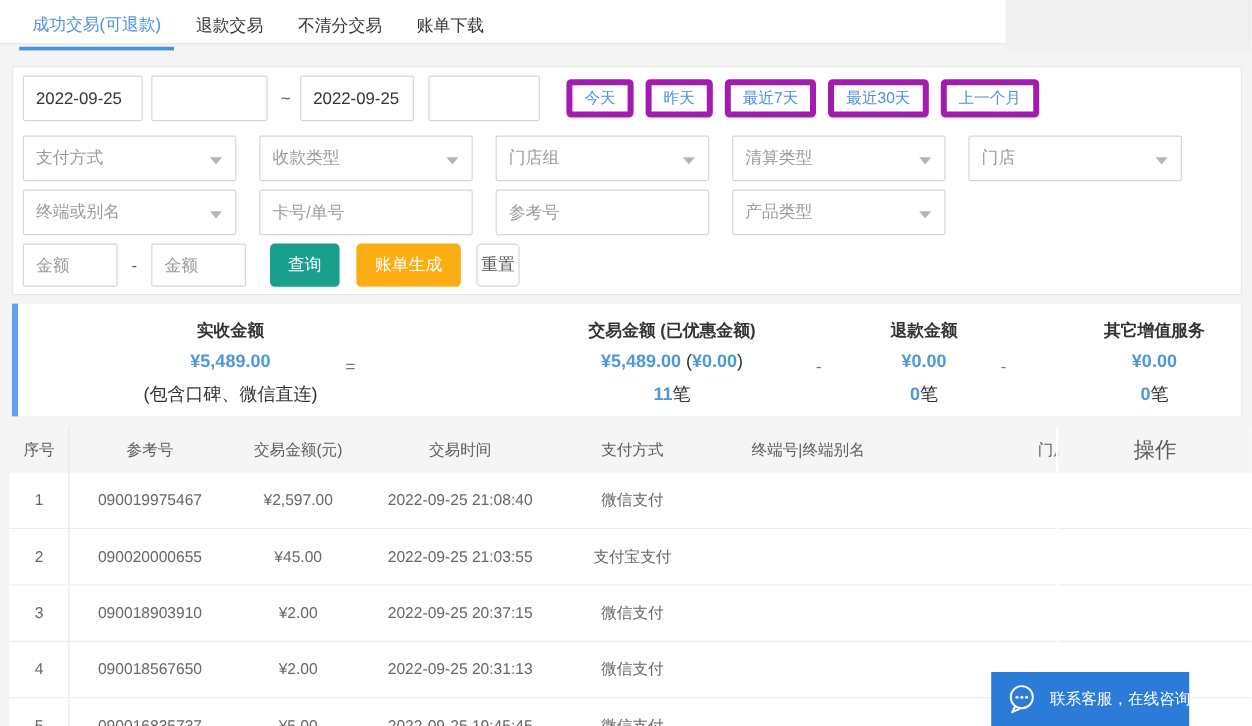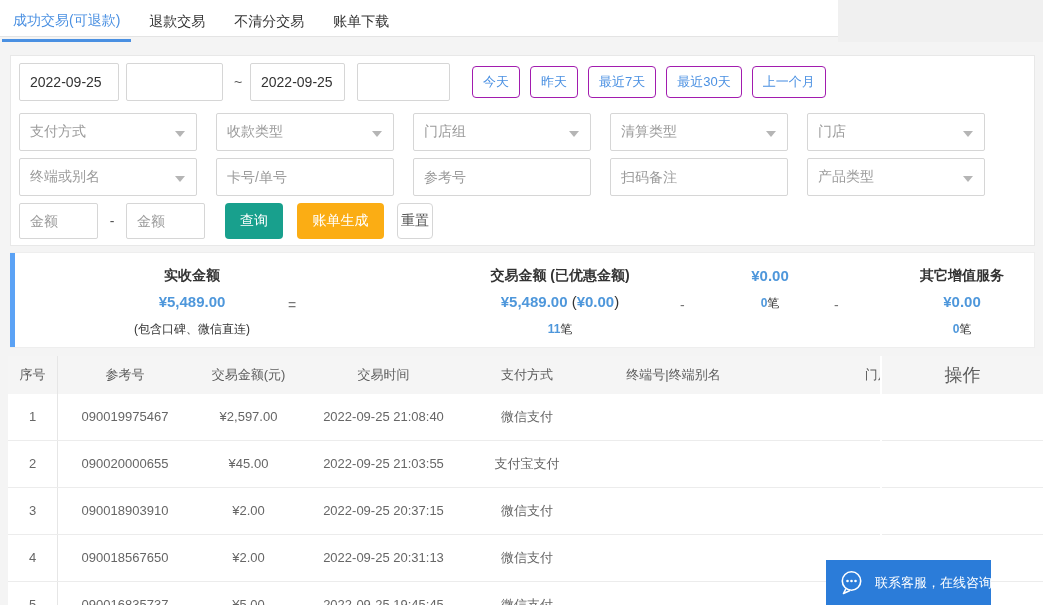--- a/index.html
+++ b/index.html
@@ -5,57 +5,57 @@
   :root{
     --accent:#4a90e2;
     --value-blue:#4e97db;
     --teal:#18a08d;
     --orange:#fbad14;
     --chat-blue:#2b7cd9;
   }
   *{box-sizing:border-box;margin:0;padding:0;font-family:"Liberation Sans","DejaVu Sans",sans-serif;}
   html,body{width:1043px;height:605px;overflow:hidden;background:#f4f4f4;position:relative;}
   
-  .tabbar{position:relative;height:37px;background:#fff;border-bottom:1px solid #e4e4e4;display:flex;align-items:stretch;padding-left:2px;}
+  .tabbar{position:relative;height:37px;background:#fff;border-bottom:1px solid #e4e4e4;display:flex;align-items:stretch;padding-left:16px;}
   .corner-patch{position:absolute;top:0;right:0;width:205px;height:42px;background:#f0f0f0;}
   .tab{height:42px;line-height:42px;padding:0 11px;margin-right:7px;font-size:14px;color:#333;cursor:pointer;white-space:nowrap;}
   .tab.active{color:var(--accent);border-bottom:3px solid var(--accent);line-height:40px;}
   
   .filter-panel{position:absolute;left:10px;top:55px;width:1025px;background:#fff;border:1px solid #e8e8e8;padding:7px 0 6px 8px;}
   .frow{display:flex;align-items:center;}
   .frow.r1{margin-top:0;}
   .frow.r2{margin-top:12px;}
   .frow.r3{margin-top:7px;}
   .frow.r4{margin-top:7px;}
   .inp{height:38px;border:1px solid #d6d6d6;border-radius:2px;padding:0 10px;font-size:14px;color:#333;background:#fff;outline:none;}
   .inp::placeholder{color:#9b9b9b;}
   .inp.date{width:100px;}
   .inp.time1{width:97px;margin-left:7px;}
   .inp.date2{width:95px;margin-left:5px;}
   .inp.time2{width:93px;margin-left:12px;}
   .tilde{margin-left:8px;width:14px;text-align:center;color:#555;font-size:14px;}
-  .quick{height:32px;margin-left:10px;padding:0 10px;background:#fff;border:1px solid #a21caf;border-radius:4px;color:var(--accent);font-size:13px;cursor:pointer;white-space:nowrap;}
+  .quick{height:32px;margin-left:10px;padding:0 10px;background:#fff;border:5px solid #a21caf;border-radius:4px;color:var(--accent);font-size:13px;cursor:pointer;white-space:nowrap;}
   .quick.first{margin-left:22px;}
   .sel{position:relative;width:178px;height:38px;border:1px solid #d6d6d6;border-radius:2px;background:#fff;display:flex;align-items:center;padding:0 26px 0 10px;cursor:pointer;margin-right:19px;}
   .sel .ph{font-size:14px;color:#9b9b9b;white-space:nowrap;overflow:hidden;}
   .caret{position:absolute;right:11px;top:17px;width:0;height:0;border-left:5px solid transparent;border-right:5px solid transparent;border-top:6px solid #b5b5b5;}
   .inp.wide{width:178px;margin-right:19px;}
   .inp.amt{width:79px;}
   .amt-dash{width:28px;text-align:center;color:#555;font-size:14px;}
   .btn{height:36px;border:none;border-radius:4px;font-size:14px;cursor:pointer;color:#fff;}
   .btn.query{width:58px;margin-left:20px;background:var(--teal);}
   .btn.bill{width:87px;margin-left:14px;background:var(--orange);}
   .btn.reset{width:36px;margin-left:13px;background:#fff;border:1px solid #d6d6d6;color:#555;}
   
   .summary{position:absolute;left:10px;top:252px;width:1025px;height:96px;background:#fff;border:1px solid #eee;border-left:none;}
   .summary .bluebar{position:absolute;left:0;top:0;bottom:0;width:5px;background:#5ba2f5;}
   .sum-col{position:absolute;top:9px;text-align:center;}
   .sum-col .l1{font-size:14px;font-weight:bold;color:#333;height:26px;line-height:26px;white-space:nowrap;}
   .sum-col .l2{font-size:15px;font-weight:bold;color:var(--value-blue);height:28px;line-height:28px;white-space:nowrap;}
-  .sum-col .l3{font-size:12px;color:#333;height:26px;line-height:26px;white-space:nowrap;}
+  .sum-col .l3{font-size:15px;color:#333;height:26px;line-height:26px;white-space:nowrap;}
   .sum-col .dark{color:#333;font-weight:normal;}
   .sum-col .blue{color:var(--value-blue);font-weight:bold;}
   .sum-op{position:absolute;top:44px;font-size:14px;color:#777;}
   .c1{left:32px;width:300px;}
   .c2{left:410px;width:280px;}
   .c3{left:705px;width:110px;}
   .c4{left:870px;width:164px;}
   .op-eq{left:278px;}
   .op-m1{left:670px;}
   .op-m2{left:824px;}
@@ -128,21 +128,20 @@
     </div>
   </div>
 
   <div class="frow r3">
     <div class="sel">
       <span class="ph">终端或别名</span>
       <i class="caret"></i>
     </div>
     <input class="inp wide" placeholder="卡号/单号" style="">
     <input class="inp wide" placeholder="参考号" style="">
-    <input class="inp wide" placeholder="扫码备注" style="">
     <div class="sel">
       <span class="ph">产品类型</span>
       <i class="caret"></i>
     </div>
   </div>
 
   <div class="frow r4">
     <input class="inp amt" style="height: 36px;" placeholder="金额">
     <span class="amt-dash">-</span>
     <input class="inp amt" style="height: 36px;" placeholder="金额">
@@ -170,20 +169,21 @@
       <span class="dark">(</span><span>¥0.00</span><span class="dark">)</span>
     </div>
     <div class="l3">
       <span class="blue">11</span><span>笔</span>
     </div>
   </div>
 
   <span class="sum-op op-m1">-</span>
 
   <div class="sum-col c3">
+    <div class="l1">退款金额</div>
     <div class="l2">¥0.00</div>
     <div class="l3">
       <span class="blue">0</span><span>笔</span>
     </div>
   </div>
 
   <span class="sum-op op-m2">-</span>
 
   <div class="sum-col c4">
     <div class="l1">其它增值服务</div>

